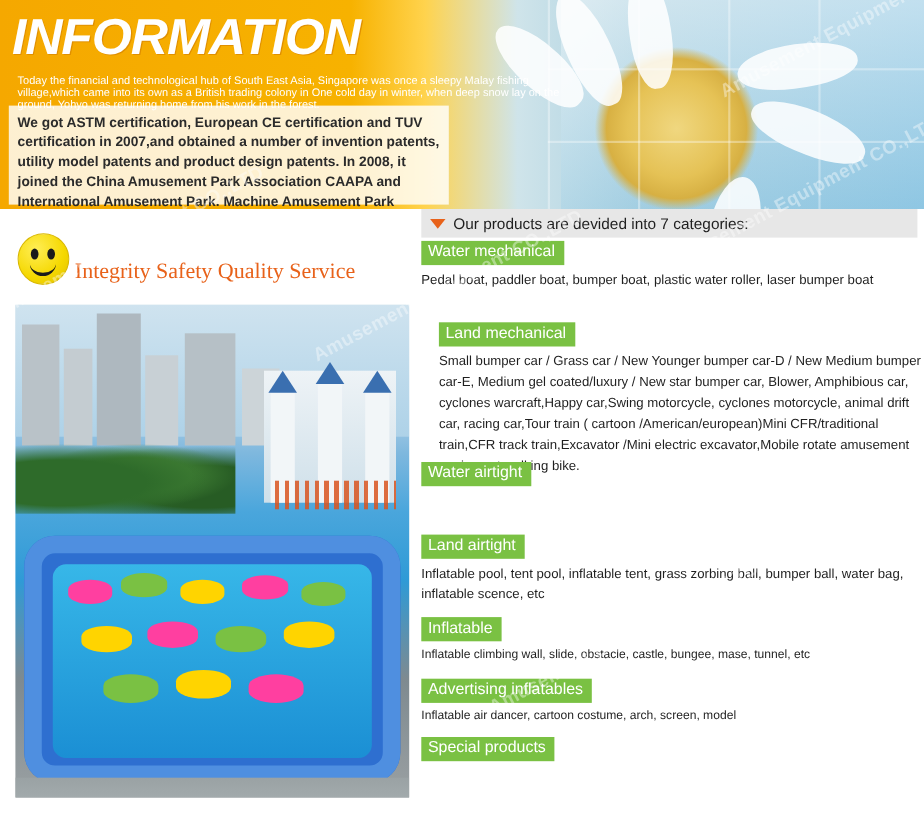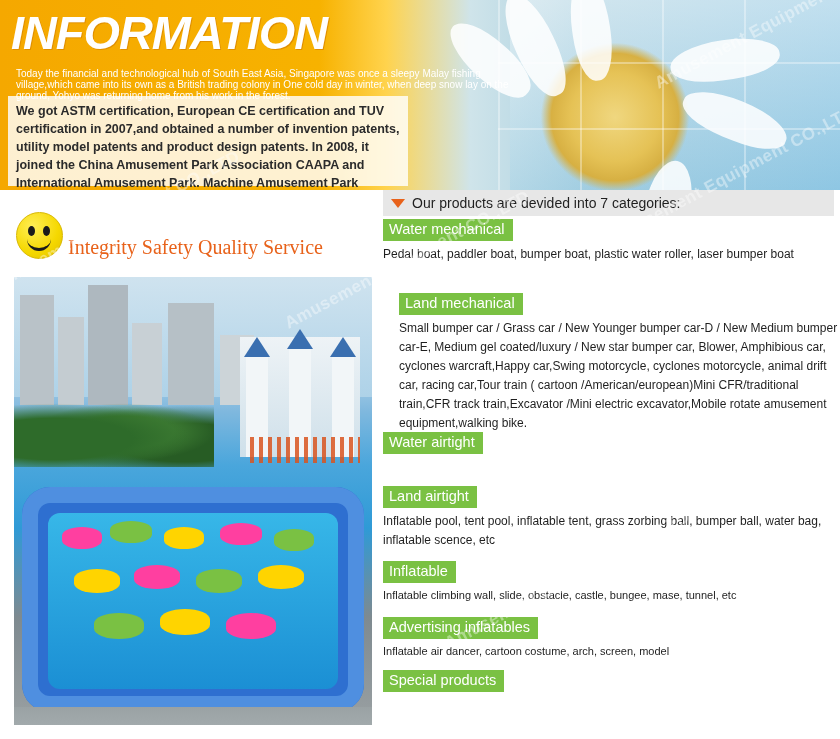--- a/index.html
+++ b/index.html
@@ -217,21 +217,21 @@
 <div class="cat" style="top:219px;">
   <div class="cat-title">Water mechanical</div>
   <div class="cat-body">Pedal boat, paddler boat, bumper boat, plastic water roller, laser bumper boat</div>
 </div>
 
 <div class="cat" style="top:293px;margin-left:16px;">
   <div class="cat-title">Land mechanical</div>
   <div class="cat-body">Small bumper car / Grass car / New Younger  bumper car-D / New Medium bumper car-E, Medium gel coated/luxury / New star bumper car, Blower, Amphibious car, cyclones warcraft,Happy car,Swing motorcycle, cyclones motorcycle, animal drift car, racing car,Tour train ( cartoon /American/european)Mini CFR/traditional train,CFR track train,Excavator /Mini electric excavator,Mobile rotate amusement equipment,walking bike.</div>
 </div>
 
-<div class="cat" style="top:432px;">
+<div class="cat" style="top:420px;">
   <div class="cat-title">Water airtight</div>
 </div>
 
 <div class="cat" style="top:486px;">
   <div class="cat-title">Land airtight</div>
   <div class="cat-body">Inflatable pool, tent pool, inflatable tent, grass zorbing ball, bumper ball, water bag, inflatable scence, etc</div>
 </div>
 
 <div class="cat" style="top:561px;">
   <div class="cat-title">Inflatable</div>

